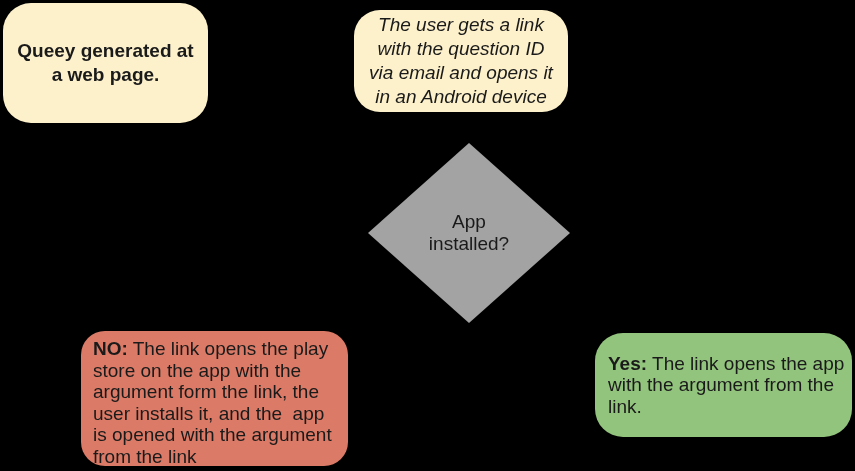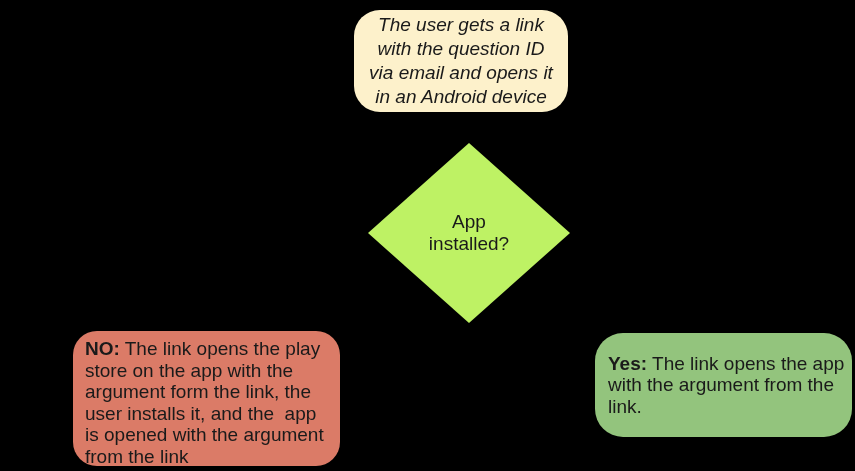--- a/index.html
+++ b/index.html
@@ -56,21 +56,21 @@
     left: 368px; top: 143px;
     width: 202px; height: 180px;
     clip-path: polygon(50% 0%, 100% 50%, 50% 100%, 0% 50%);
     font-size: 19px;
     line-height: 22px;
     text-align: center;
   }
 
   
   .node-no {
-    left: 73px; top: 331px;
+    left: 81px; top: 331px;
     width: 267px; height: 135px;
     border-radius: 24px;
     font-size: 19px;
     line-height: 21.5px;
     text-align: left;
     align-items: flex-start;
     justify-content: flex-start;
     padding: 7px 8px 0 12px;
   }
 
@@ -84,29 +84,33 @@
     text-align: left;
     justify-content: flex-start;
     padding-left: 13px;
   }
 </style>
 </head>
 <body>
 
 <div class="canvas">
 
+  <div class="node node-start" style="background: rgb(253, 241, 203);">
+    <span class="txt bold">Queey generated at
+a web page.</span>
+  </div>
 
   <div class="node node-link" style="background: rgb(253, 241, 203);">
     <span class="txt">The user gets a link
 with the question ID
 via email and opens it
 in an Android device</span>
   </div>
 
-  <div class="node node-decision" style="background: #bef264;">
+  <div class="node node-decision" style="background: #a3a3a3;">
     <span class="txt">App
 installed?</span>
   </div>
 
   <div class="node node-no" style="background: rgb(219, 123, 103);">
     <span class="txt"><span class="bold">NO:</span><span> The link opens the play
 store on the app with the
 argument form the link, the
 user installs it, and the  app
 is opened with the argument

